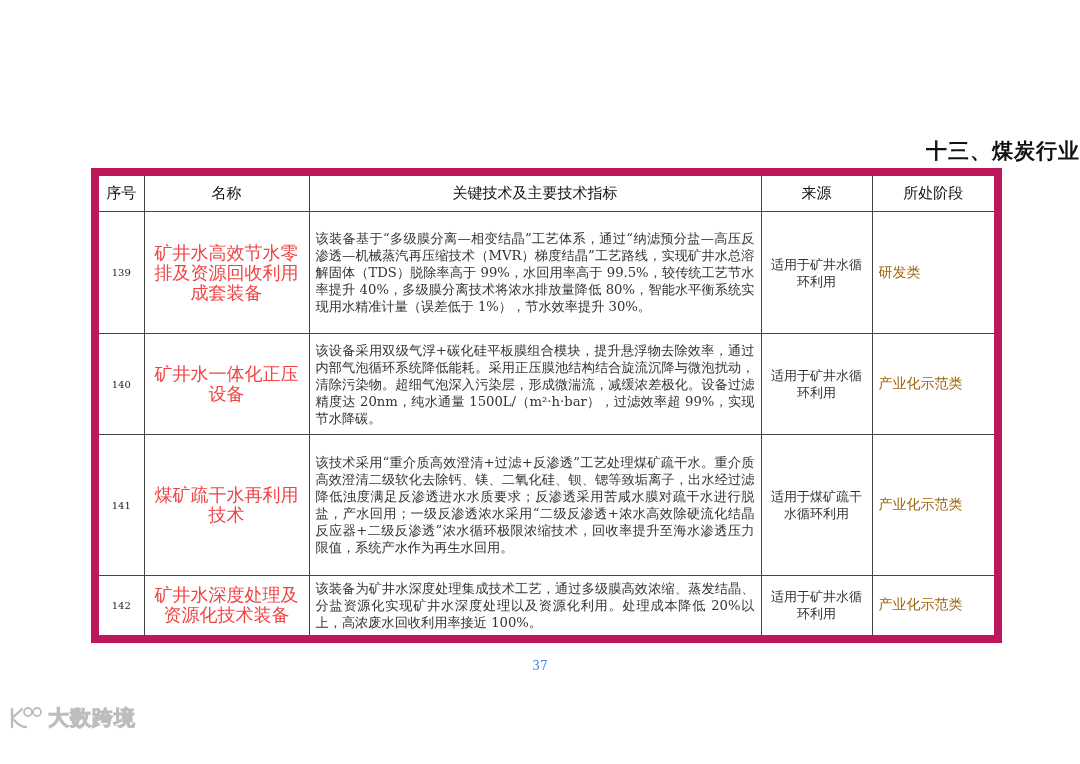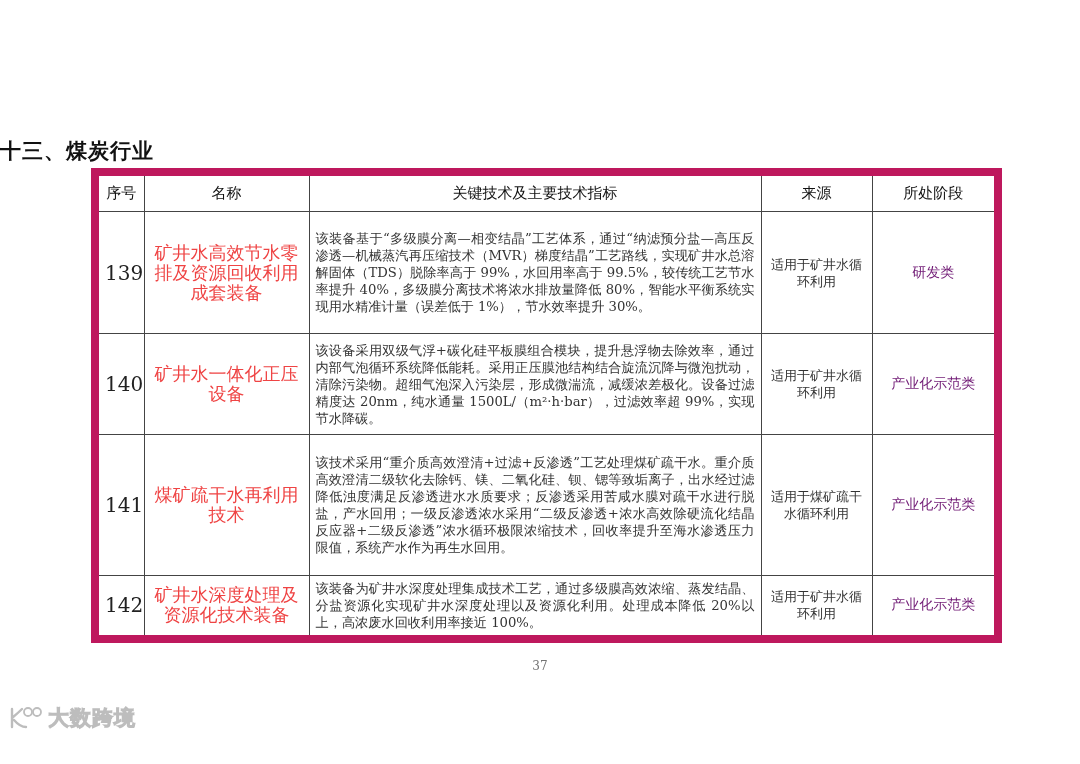--- a/index.html
+++ b/index.html
@@ -1,44 +1,44 @@
 <!DOCTYPE html>
 <html><head>
 <meta charset="utf-8">
 <style>
   html, body { margin: 0; padding: 0; }
   body {
     width: 1080px; height: 764px; background: #ffffff; position: relative; overflow: hidden;
     font-family: "DejaVu Serif", "Liberation Serif", serif; color: #333;
   }
   .title {
-    position: absolute; left: 0; width: 1080px; top: 137px; text-align: left;
+    position: absolute; left: 0; width: 1080px; top: 137px; text-align: right;
     font-family: "DejaVu Sans", "Liberation Sans", sans-serif; font-weight: bold;
     font-size: 21px; color: #111; letter-spacing: 1px;
   }
   table.main {
     position: absolute; left: 91px; top: 168px; width: 903px;
     border-collapse: collapse; table-layout: fixed;
     border: 8px solid #be185d;
   }
   table.main td, table.main th {
     border: 1px solid #444; padding: 0 6px; vertical-align: middle;
   }
   table.main th {
     height: 35px; font-family: "DejaVu Sans", "Liberation Sans", sans-serif;
     font-weight: normal; font-size: 15px; color: #111; text-align: center;
   }
-  .c-no { text-align: center; font-size: 20px; color: #222; }
+  .c-no { text-align: center; font-size: 10px; color: #222; }
   .c-name { text-align: center; font-size: 18px; line-height: 20px; color: #ef4444; padding: 0 14px; }
   .c-desc { text-align: justify; font-size: 13.2px; line-height: 17px; color: #333; padding: 2px 6px; }
   .c-src { text-align: center; font-size: 13px; line-height: 17px; color: #333; padding: 0 14px; }
-  .c-stage { text-align: center; font-size: 14px; color: #701a75; }
+  .c-stage { text-align: left; font-size: 14px; color: #a16207; }
   .page-num {
     position: absolute; left: 0; width: 1080px; top: 659px; text-align: center;
-    font-size: 12px; color: #737373;
+    font-size: 12px; color: #3b82f6;
   }
   .watermark {
     position: absolute; left: 8px; top: 704px; display: flex; align-items: center; gap: 6px;
     font-family: "DejaVu Sans", "Liberation Sans", sans-serif; font-size: 21px; font-weight: bold;
     color: #ffffff; -webkit-text-stroke: 1px #bdbdbd; letter-spacing: 1px;
   }
   .wm-icon { width: 34px; height: 26px; }
 </style>
 </head>
 <body>

